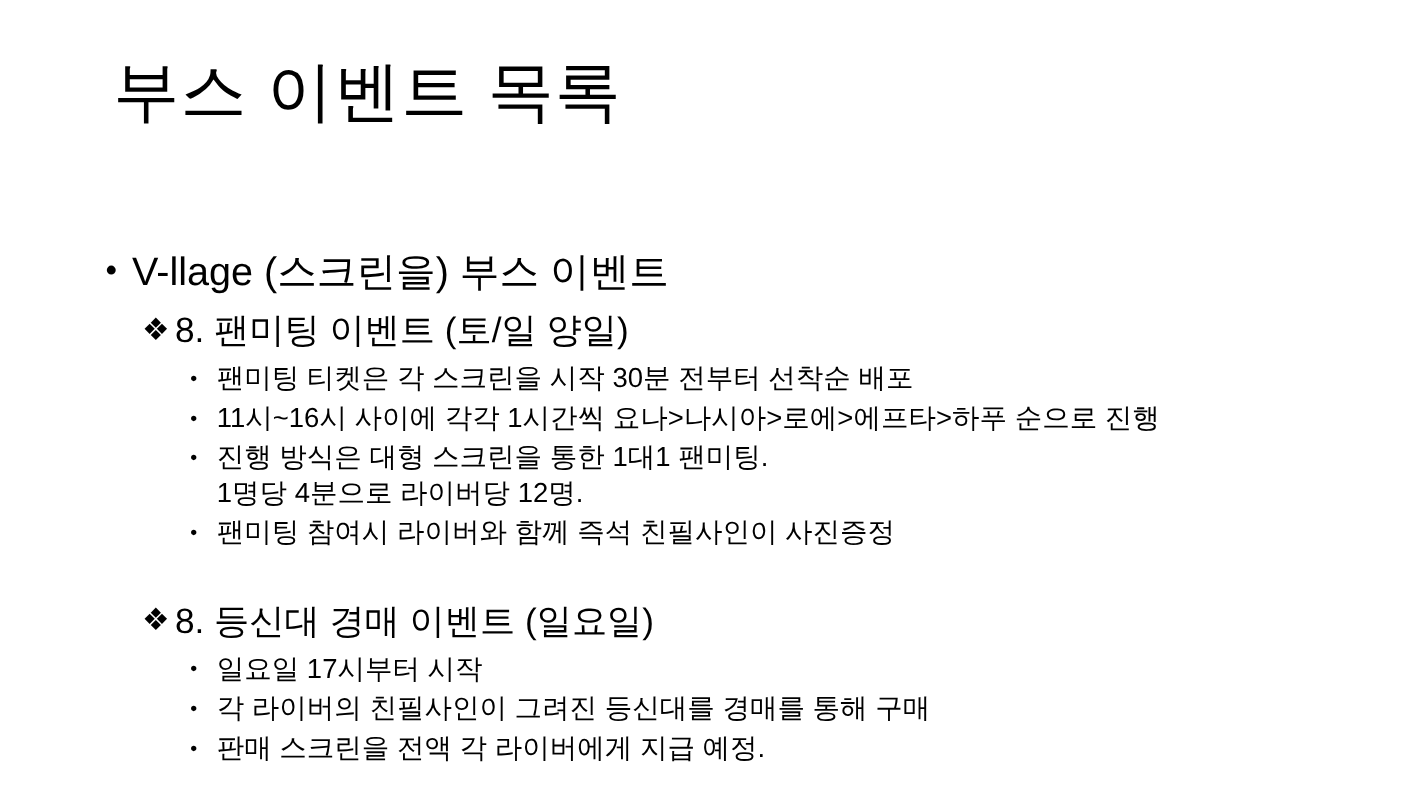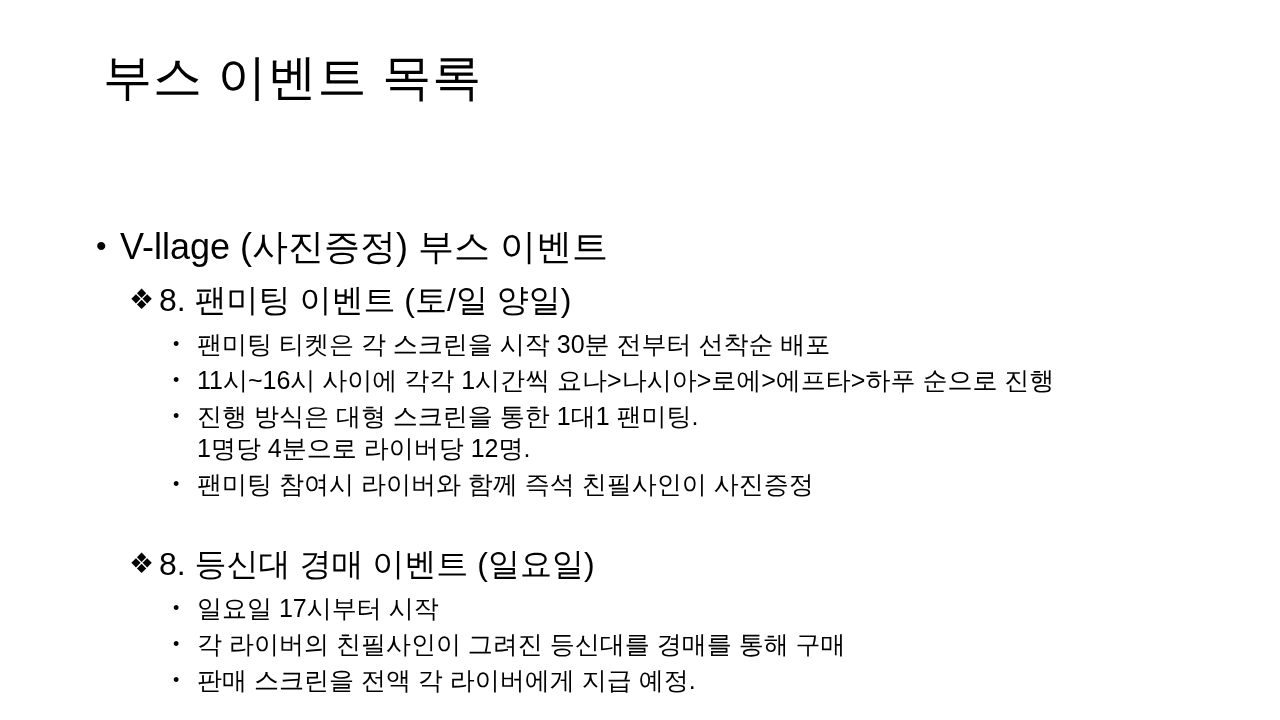--- a/index.html
+++ b/index.html
@@ -14,21 +14,21 @@
     background: #ffffff;
     overflow: hidden;
     font-family: "Liberation Sans", "DejaVu Sans", sans-serif;
     color: #000000;
   }
   .slide-title {
     position: absolute;
     left: 103px;
     top: 48px;
     width: 1080px;
-    font-size: 49px;
+    font-size: 60px;
     font-weight: 400;
     letter-spacing: 1px;
     line-height: 1.2;
     color: #000000;
     white-space: nowrap;
   }
   .slide-body {
     position: absolute;
     left: 96px;
     top: 226px;
@@ -84,21 +84,21 @@
   }
 </style>
 </head>
 <body>
 
 <div class="slide">
   <div class="slide-title">부스 이벤트 목록</div>
   <div class="slide-body" id="bullet-container">
       <div class="bullet-item level-1">
         <span class="bullet-glyph">•</span>
-        <span class="bullet-text">V-llage (사진증정) 부스 이벤트</span>
+        <span class="bullet-text">V-llage (스크린을) 부스 이벤트</span>
       </div>
       <div class="bullet-item level-2">
         <span class="bullet-glyph">❖</span>
         <span class="bullet-text">8. 팬미팅 이벤트 (토/일 양일)</span>
       </div>
       <div class="bullet-item level-3">
         <span class="bullet-glyph">•</span>
         <span class="bullet-text">팬미팅 티켓은 각 스크린을 시작 30분 전부터 선착순 배포</span>
       </div>
       <div class="bullet-item level-3">

